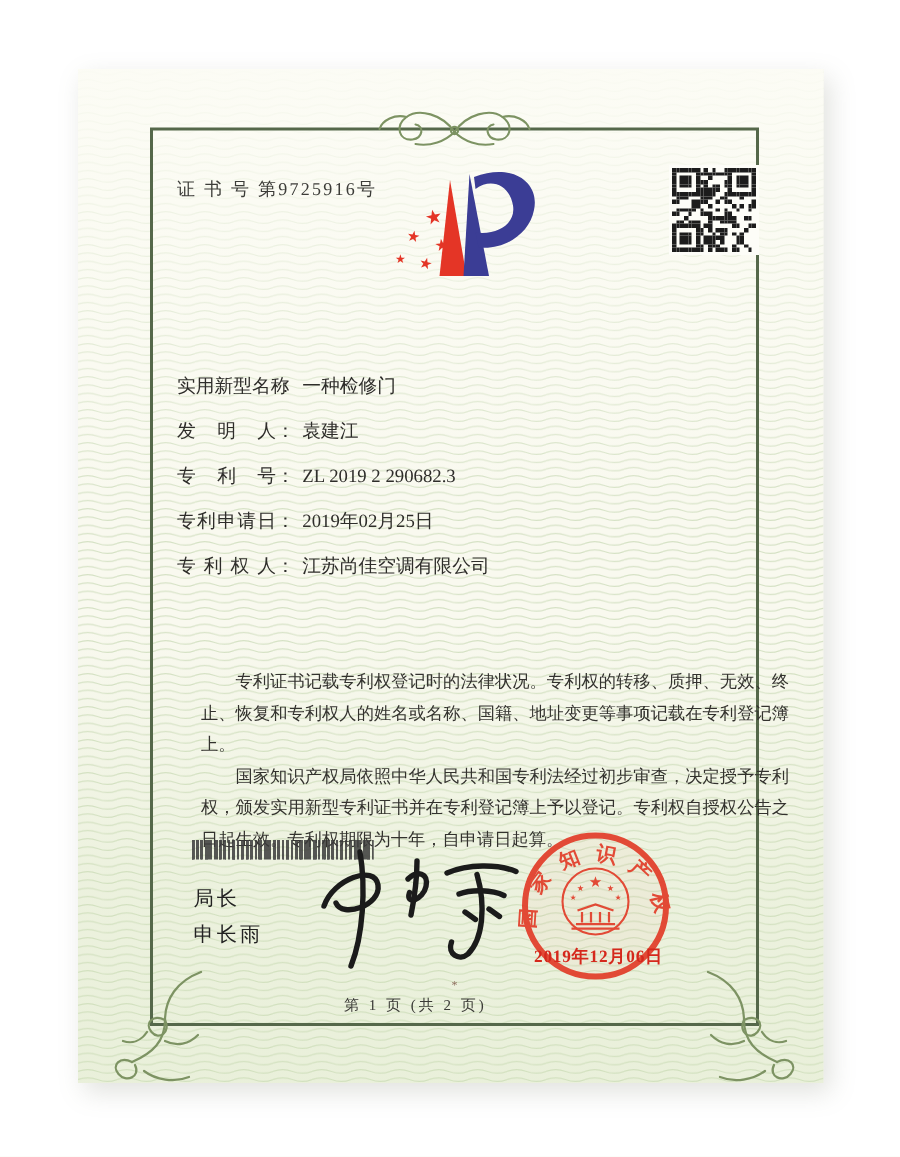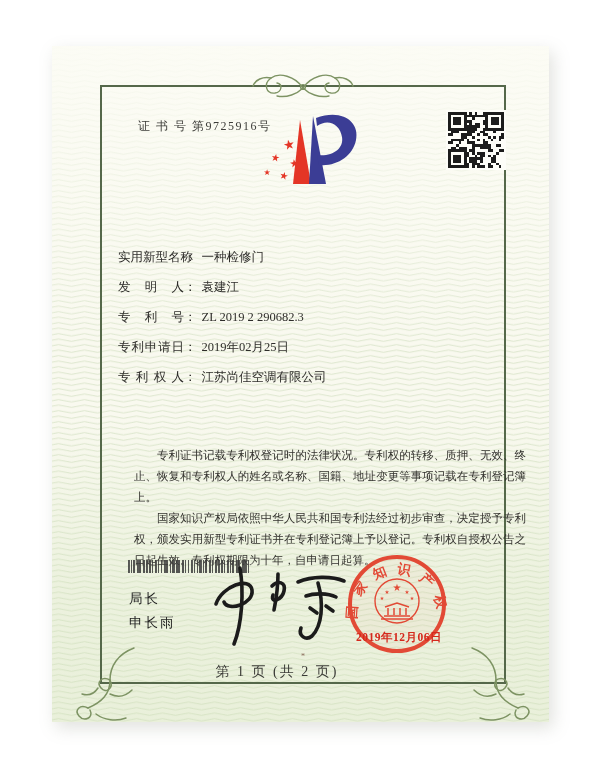--- a/index.html
+++ b/index.html
@@ -20,21 +20,21 @@
   .inner-border {
     position:absolute; left:48px; top:39px; width:406px; height:599px;
     border:2px solid #55684a; z-index:1;
   }
   .ornament-top { position:absolute; left:181px; top:22px; width:140px; height:36px; z-index:2; }
   .flourish { position:absolute; width:72px; height:84px; z-index:2; }
   .flourish.bl { left:18px; top:598px; }
   .flourish.br { left:412px; top:598px; transform:scaleX(-1); }
 
   .cert-number { position:absolute; left:66px; top:72px; z-index:3;
-    font-size:12px; letter-spacing:1.5px; color:#3c3c38; white-space:nowrap;margin-left:20px; }
+    font-size:12px; letter-spacing:1.5px; color:#3c3c38; white-space:nowrap; }
 
   .logo { position:absolute; left:204px; top:58px; width:106px; height:84px; z-index:3; }
 
   .qr { position:absolute; left:394px; top:64px; width:60px; height:60px; z-index:3; background:#fdfdf8; }
   .qr .m { position:absolute; background:#1c1c1c; }
 
   .title { position:absolute; left:48px; top:143px; width:406px; z-index:3;
     text-align:center; font-size:27px; font-weight:bold; color:#141414; letter-spacing:9px; }
 
   .row { position:absolute; left:66px; z-index:3; font-size:12.5px; color:#2e2d2a; white-space:nowrap; }
@@ -61,21 +61,21 @@
 
   .signature { position:absolute; left:148px; top:512px; width:160px; height:100px; z-index:4; }
 
   .seal { position:absolute; left:293px; top:503px; width:104px; height:108px; z-index:5; opacity:.92; }
   .seal-date { position:absolute; left:289px; top:584px; width:116px; z-index:6; text-align:center;
     font-size:11.5px; font-weight:bold; color:#d5281c; letter-spacing:.5px; white-space:nowrap; }
 
   .footer-mark { position:absolute; left:48px; top:606px; width:406px; z-index:3; text-align:center;
     font-size:8px; color:#8a6a5a; }
   .page-info { position:absolute; left:48px; top:617px; width:354px; z-index:3; text-align:center;
-    font-size:14px; color:#3a3a36; letter-spacing:2px; }
+    font-size:10px; color:#3a3a36; letter-spacing:2px; }
   .back-note { position:absolute; left:0; top:652px; width:100%; z-index:3; text-align:center;
     font-size:11px; color:#45443f; letter-spacing:3px; }
 </style>
 </head>
 <body>
 
 <div class="stage">
   <div class="paper">
 
     <svg class="texture" width="497" height="676">

